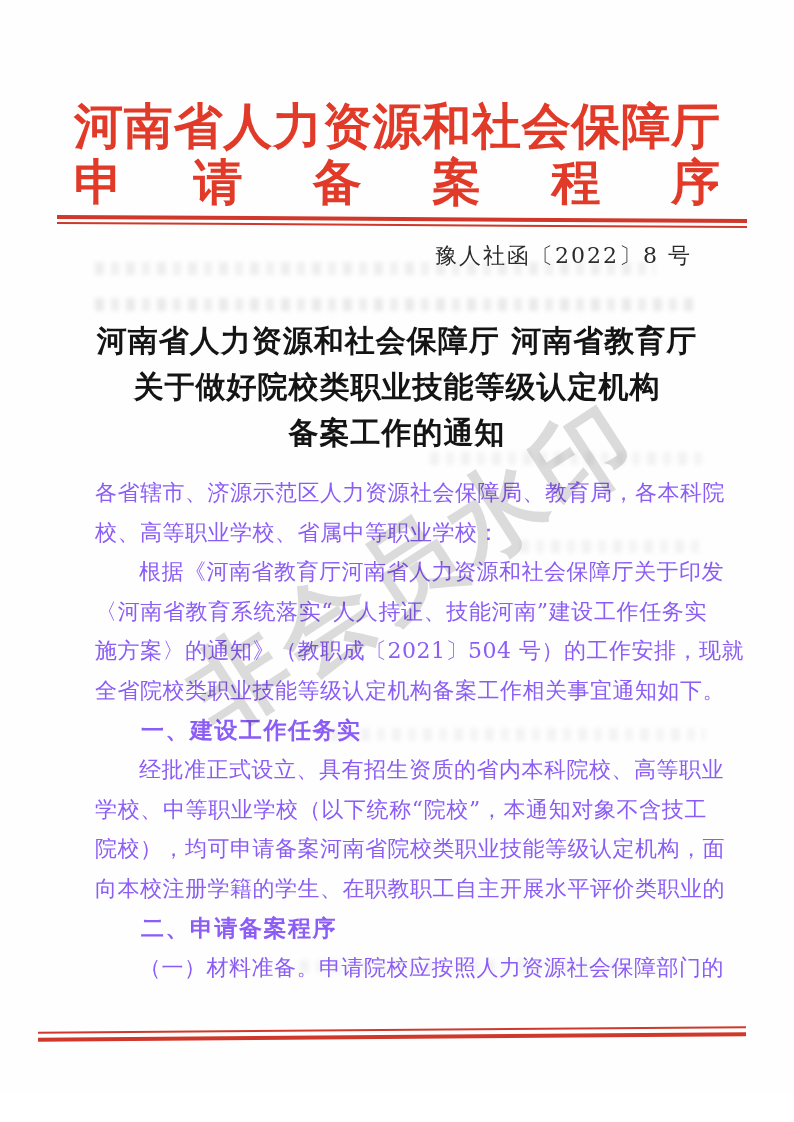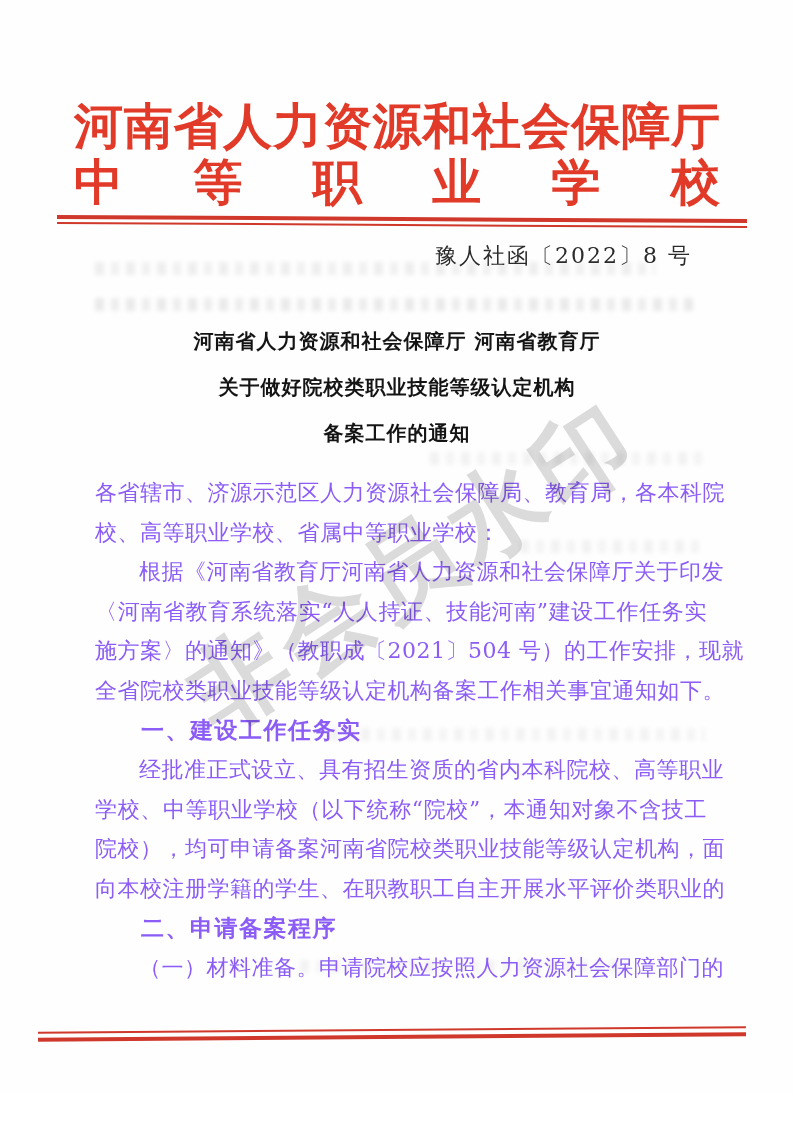--- a/index.html
+++ b/index.html
@@ -57,21 +57,21 @@
     position: absolute;
     left: 0;
     top: 318px;
     width: 794px;
     text-align: center;
     font-weight: bold;
     color: #141414;
     z-index: 1;
   }
   .doc-title .t-line {
-    font-size: 20px;
+    font-size: 30px;
     line-height: 46px;
     letter-spacing: 1px;
     white-space: nowrap;
   }
 
   
   .doc-body {
     position: absolute;
     left: 95px;
     top: 473px;
@@ -149,21 +149,21 @@
 
   <div class="noise n1"></div>
   <div class="noise n2"></div>
   <div class="noise n3"></div>
   <div class="noise n4"></div>
   <div class="noise n5"></div>
   <div class="noise n6"></div>
 
   <div class="gov-header">
     <div class="gov-line">河南省人力资源和社会保障厅</div>
-    <div class="gov-line">中等职业学校</div>
+    <div class="gov-line">申请备案程序</div>
   </div>
 
   <div class="red-rule">
     <div class="thick"></div>
     <div class="gap"></div>
     <div class="thin"></div>
   </div>
 
   <div class="doc-number">豫人社函〔2022〕8 号</div>
 

